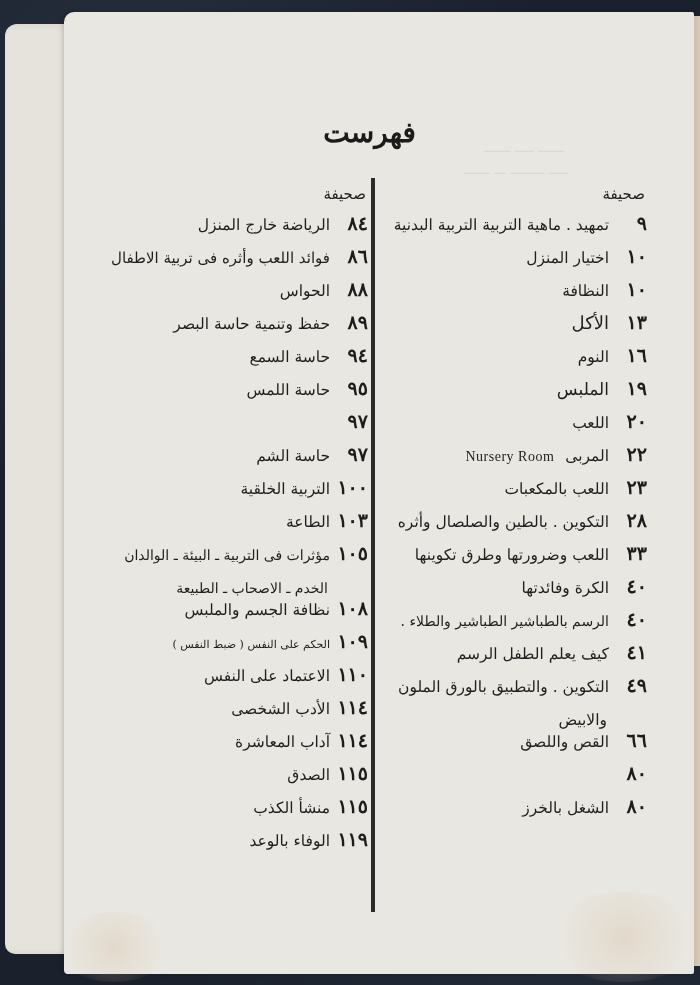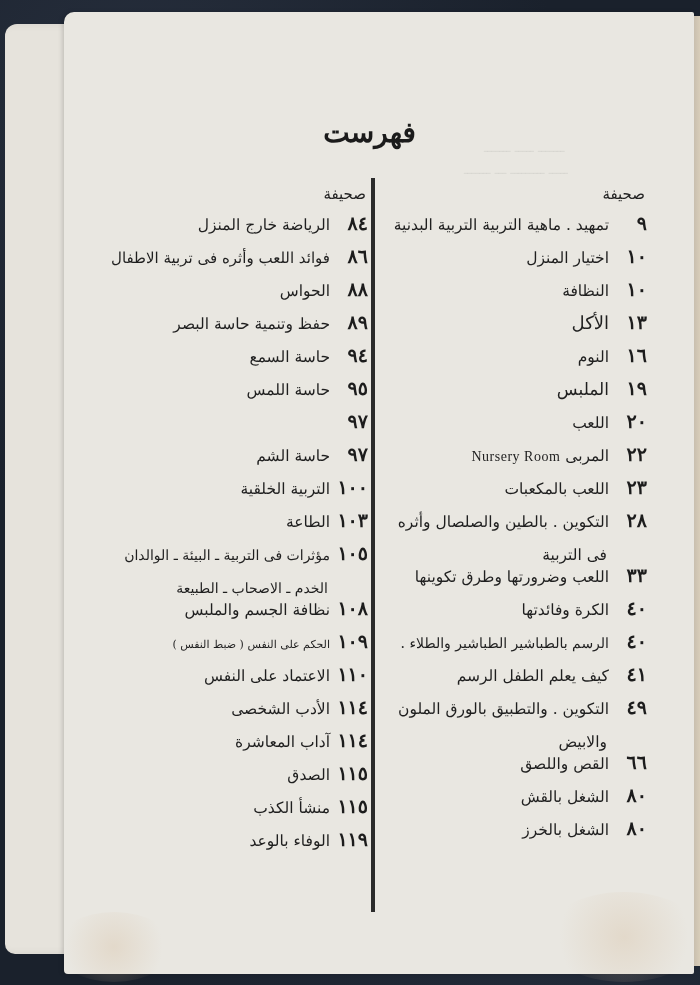--- a/index.html
+++ b/index.html
@@ -124,20 +124,21 @@
       display: block;
       margin-top: 13px;
       padding-right: 2px;
     }
     .en {
       font-family: "Liberation Serif", serif;
       direction: ltr;
       unicode-bidi: embed;
       font-size: 14px;
       letter-spacing: 0.5px;
+      margin-right: 6px;
     }
     .ghost {
       position: absolute;
       color: rgba(120,120,120,0.12);
       font-size: 13px;
       direction: rtl;
       white-space: nowrap;
     }
   </style>
 </head>
@@ -197,21 +198,20 @@
     </span>
   </div>
   <div class="entry">
     <span class="num">٢٣</span>
     <span class="txt">اللعب بالمكعبات</span>
   </div>
   <div class="entry wrap">
     <span class="num">٢٨</span>
     <span class="txt">
       <span>التكوين . بالطين والصلصال وأثره</span>
-      <span class="cont">فى التربية</span>
     </span>
   </div>
   <div class="entry">
     <span class="num">٣٣</span>
     <span class="txt">اللعب وضرورتها وطرق تكوينها</span>
   </div>
   <div class="entry">
     <span class="num">٤٠</span>
     <span class="txt">الكرة وفائدتها</span>
   </div>
@@ -229,21 +229,20 @@
       <span>التكوين . والتطبيق بالورق الملون</span>
       <span class="cont">والابيض</span>
     </span>
   </div>
   <div class="entry">
     <span class="num">٦٦</span>
     <span class="txt">القص واللصق</span>
   </div>
   <div class="entry">
     <span class="num">٨٠</span>
-    <span class="txt">الشغل بالقش</span>
   </div>
   <div class="entry">
     <span class="num">٨٠</span>
     <span class="txt">الشغل بالخرز</span>
   </div>
 </div>
 
 <div class="col left">
   <div class="col-header">صحيفة</div>
 

